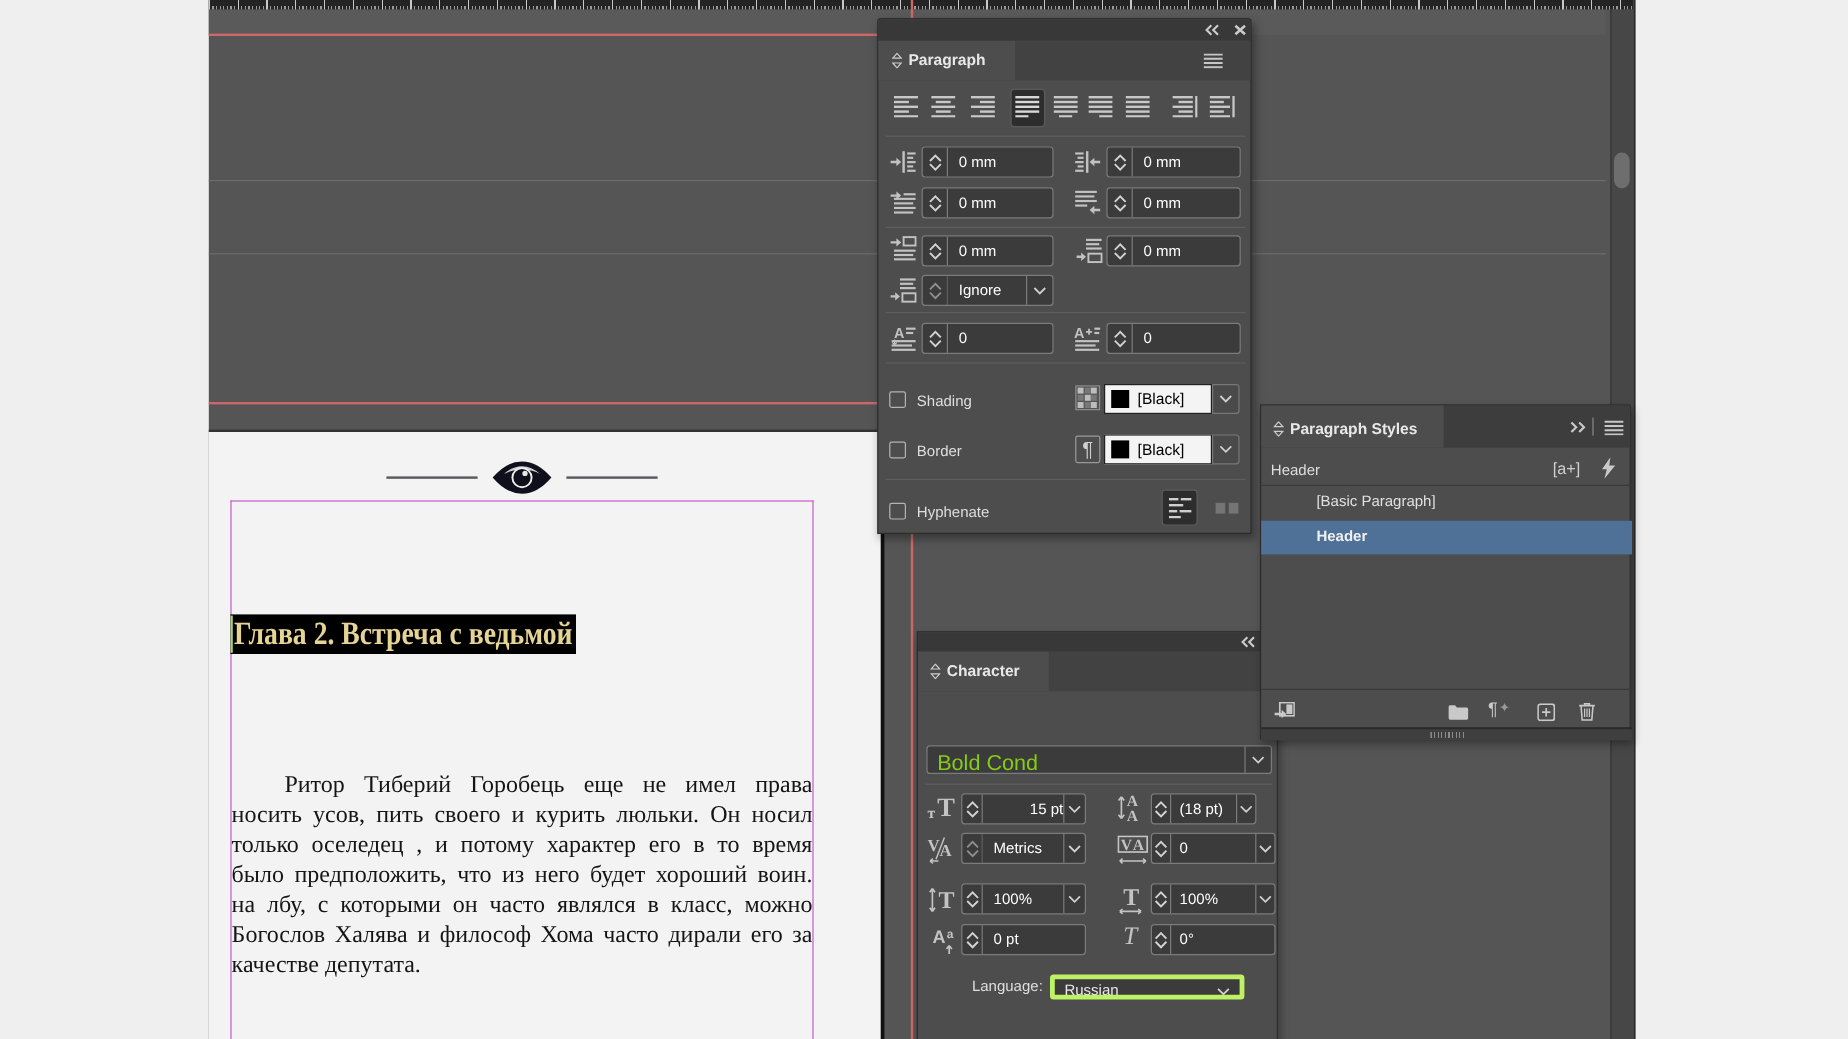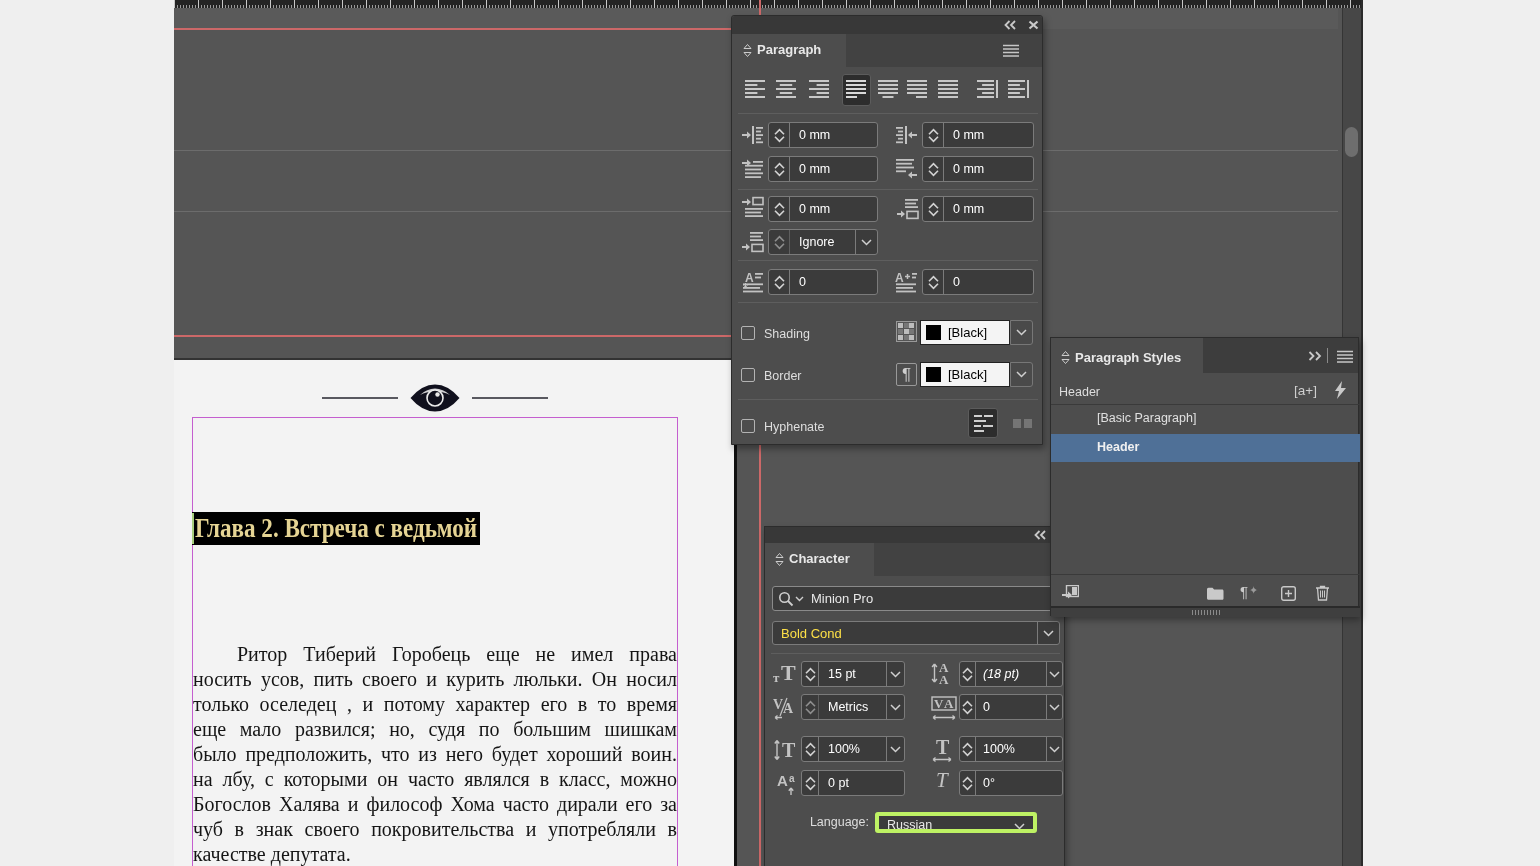--- a/index.html
+++ b/index.html
@@ -76,69 +76,57 @@
   <circle cx="25" cy="15" r="8" fill="#10101d" stroke="#ececec" stroke-width="1.6"></circle>
   <circle cx="27.5" cy="11.5" r="2.2" fill="#e8e8e8"></circle>
 </svg>
 <div class="abs" id="frame"></div>
 <div class="abs" id="heading"><span>Глава 2. Встреча с ведьмой</span></div>
 <div class="abs" id="caret"></div>
 <div class="abs" id="bodytext">
   <div class="jl first">Ритор Тиберий Горобець еще не имел права</div>
   <div class="jl">носить усов, пить своего и курить люльки. Он носил</div>
   <div class="jl">только оселедец , и потому характер его в то время</div>
-  <div class="jl">еще мало развился; но, судя по большим шишкам</div>
   <div class="jl">было предположить, что из него будет хороший воин.</div>
   <div class="jl">на лбу, с которыми он часто являлся в класс, можно</div>
   <div class="jl">Богослов Халява и философ Хома часто дирали его за</div>
-  <div class="jl">чуб в знак своего покровительства и употребляли в</div>
   <div class="jl last">качестве депутата.</div>
 </div>
 
 <div class="abs panel" id="charpanel" style="left:764px;top:526px;width:301px;height:345px;">
   <div class="titlebar" style="height:16px;">
     <svg class="abs" style="left:268px;top:3px;" width="14" height="10" viewBox="0 0 14 10">
         <path d="M6.5 1L2.5 5l4 4M12 1L8 5l4 4" fill="none" stroke="#c9c9c9" stroke-width="1.8"></path>
       </svg>
   </div>
   <div class="tabrow" style="top:16px;height:33px;">
     <div class="tab" style="width:109px;">
       <svg class="abs" style="left:10px;top:10px;" width="9" height="13" viewBox="0 0 9 13">
           <path d="M4.5 0.5L8 4.5H1zM4.5 12.5L8 8.5H1z" fill="none" stroke="#cccccc" stroke-width="1"></path>
         </svg>
       <span style="position:absolute;left:24px;top:8px;">Character</span>
     </div>
   </div>
 
-  <div class="abs" style="left:7px;top:59px;width:288px;height:25px;background:#3b3b3b;border:1px solid #8a8a8a;border-radius:3px;">
-    <svg class="abs" style="left:5px;top:4px;" width="16" height="16" viewBox="0 0 16 16">
-        <circle cx="6.5" cy="6.5" r="4.7" fill="none" stroke="#cfcfcf" stroke-width="1.6"></circle>
-        <path d="M10 10l4.5 4.5" stroke="#cfcfcf" stroke-width="1.8"></path>
-      </svg>
-    <svg class="abs" style="left:22px;top:9px;" width="9" height="6" viewBox="0 0 9 6">
-        <path d="M1 1l3.5 3.5L8 1" fill="none" stroke="#cfcfcf" stroke-width="1.4"></path>
-      </svg>
-    <span style="position:absolute;left:38px;top:4px;color:#e8e8e8;font-size:13px;">Minion Pro</span>
-  </div>
 
   <div class="abs" style="left:7px;top:94px;width:288px;height:24px;background:#3b3b3b;border:1px solid #7b7b7b;border-radius:3px;">
-    <span style="position:absolute;left:8px;top:4px;color:#fde047;font-size:13px;">Bold Cond</span>
+    <span style="position:absolute;left:8px;top:4px;color:#84cc16;font-size:18px;">Bold Cond</span>
     <div class="abs" style="right:0;top:0;width:22px;height:22px;border-left:1px solid #7b7b7b;display:flex;align-items:center;justify-content:center;">
         <svg width="11" height="7" viewBox="0 0 11 7">
           <path d="M1 1l4.5 4.5L10 1" fill="none" stroke="#cfcfcf" stroke-width="1.5"></path>
         </svg>
       </div>
   </div>
   <div class="abs" style="left:6px;top:126px;width:289px;height:1px;background:#5e5e5e;"></div>
 
   <div class="abs" style="left:8px;top:136px;width:24px;height:22px;color:#c3c3c3;font-family:'Liberation Serif',serif;">
       <span style="position:absolute;left:0;top:7px;font-size:13px;font-weight:bold;">т</span>
       <span style="position:absolute;left:8px;top:-3px;font-size:22px;font-weight:bold;">T</span>
     </div>
-  <div class="fldgrp" style="left:36px;top:134px;width:104px;height:26px;">
+  <div class="fldgrp" style="left:36px;top:134px;width:104px;height:26px;text-align:right;">
     <div class="spin" style="width:17px;">
         <svg width="13" height="17" viewBox="0 0 13 17">
           <path d="M2 7.2l4.5-4.6L11 7.2" fill="none" stroke="#d2d2d2" stroke-width="1.6"></path>
           <path d="M2 9.8l4.5 4.6L11 9.8" fill="none" stroke="#d2d2d2" stroke-width="1.6"></path>
         </svg>
       </div>
     <div class="fval">15 pt</div>
     <div class="chev" style="width:18px;">
         <svg width="11" height="7" viewBox="0 0 11 7">
           <path d="M1 1l4.5 4.5L10 1" fill="none" stroke="#cfcfcf" stroke-width="1.5"></path>
@@ -147,21 +135,21 @@
   </div>
   <div class="abs" style="left:166px;top:134px;width:26px;height:24px;color:#c3c3c3;">
     <svg width="26" height="25" viewBox="0 0 26 25">
         <g fill="#c3c3c3" font-family="Liberation Serif" font-weight="bold">
           <text x="8" y="11" font-size="13">A</text>
           <text x="8" y="23" font-size="13">A</text>
           <path d="M3.5 3v18M3.5 3l-2.4 3M3.5 3l2.4 3M3.5 21l-2.4-3M3.5 21l2.4-3" stroke="#c3c3c3" stroke-width="1.4" fill="none"></path>
         </g>
       </svg>
   </div>
-  <div class="fldgrp" style="left:194px;top:134px;width:104px;height:26px;font-style:italic;">
+  <div class="fldgrp" style="left:194px;top:134px;width:88px;height:26px;">
     <div class="spin" style="width:16px;">
         <svg width="13" height="17" viewBox="0 0 13 17">
           <path d="M2 7.2l4.5-4.6L11 7.2" fill="none" stroke="#d2d2d2" stroke-width="1.6"></path>
           <path d="M2 9.8l4.5 4.6L11 9.8" fill="none" stroke="#d2d2d2" stroke-width="1.6"></path>
         </svg>
       </div>
     <div class="fval" style="padding-left:7px;">(18 pt)</div>
     <div class="chev" style="width:16px;">
         <svg width="11" height="7" viewBox="0 0 11 7">
           <path d="M1 1l4.5 4.5L10 1" fill="none" stroke="#cfcfcf" stroke-width="1.5"></path>

